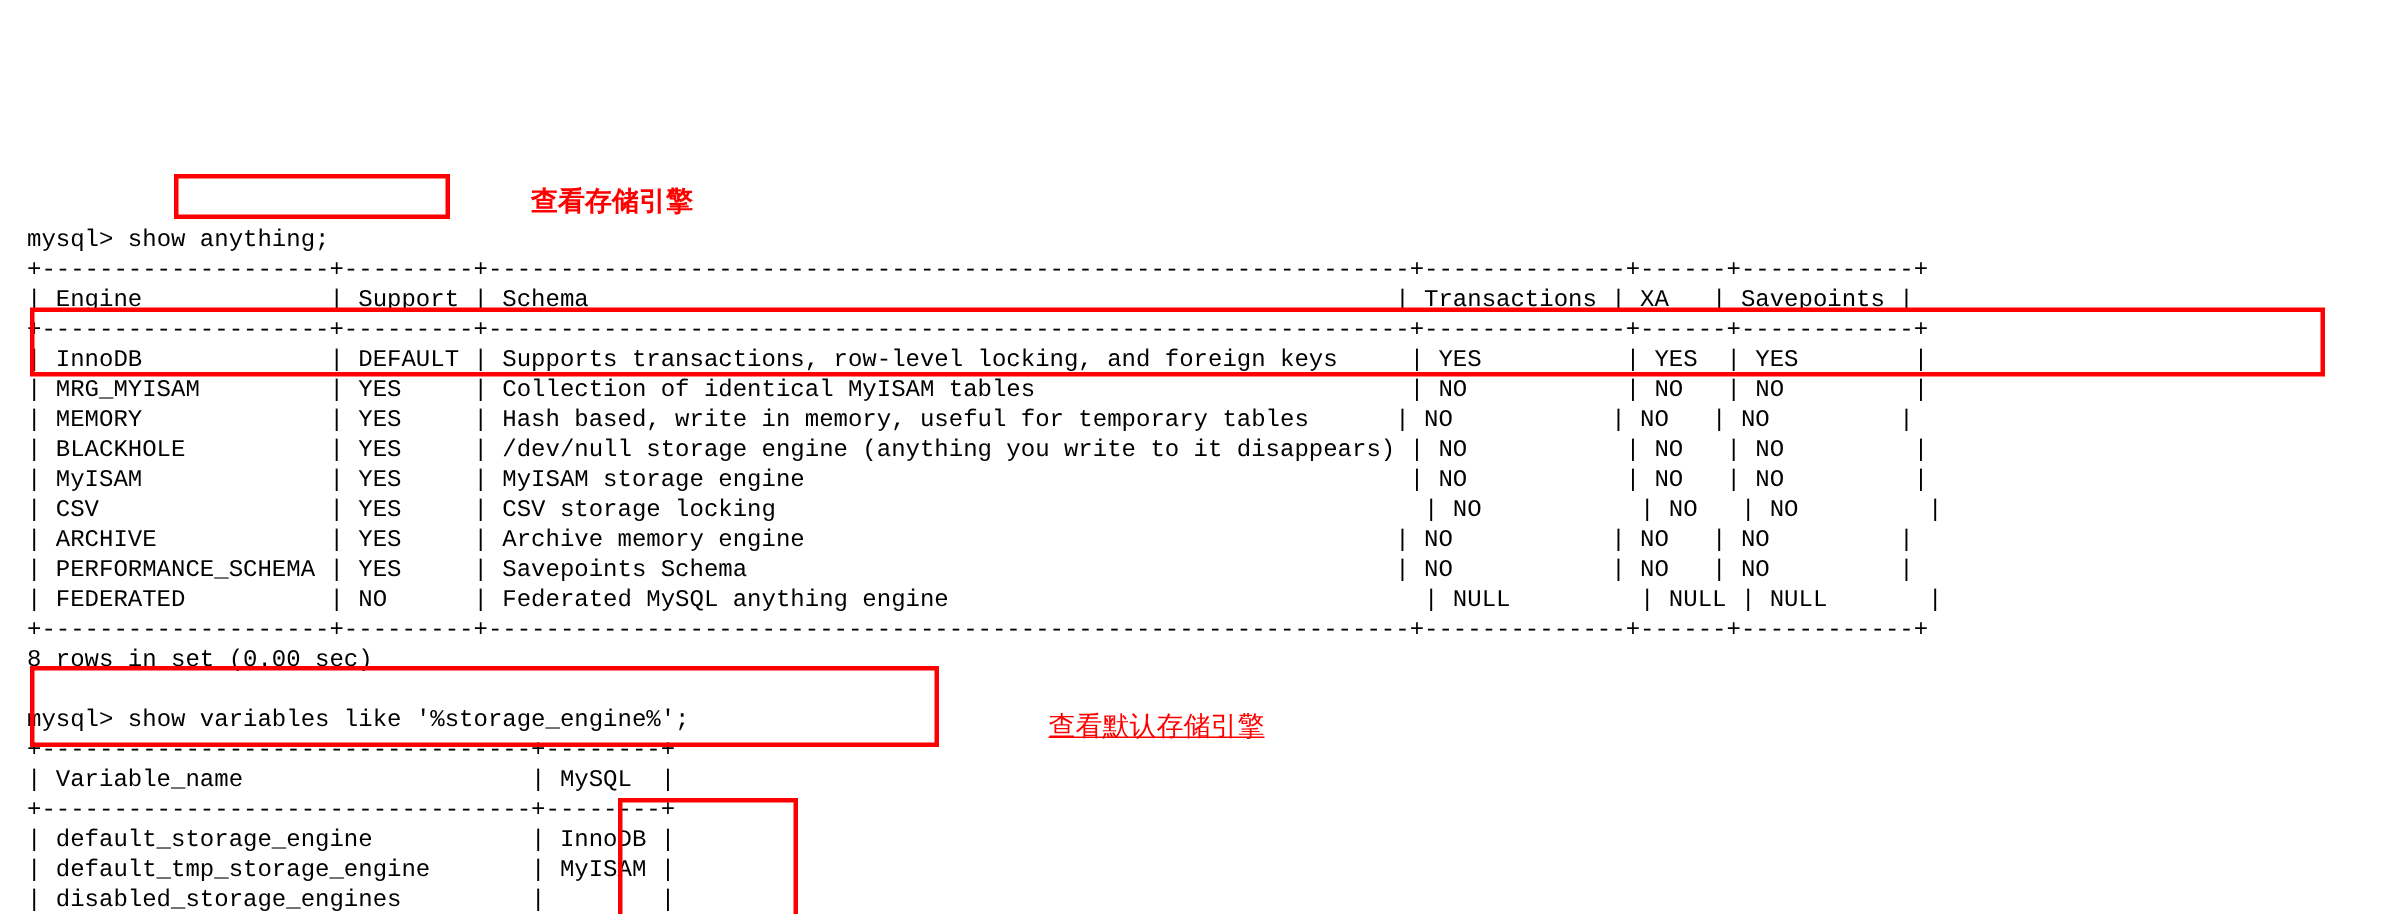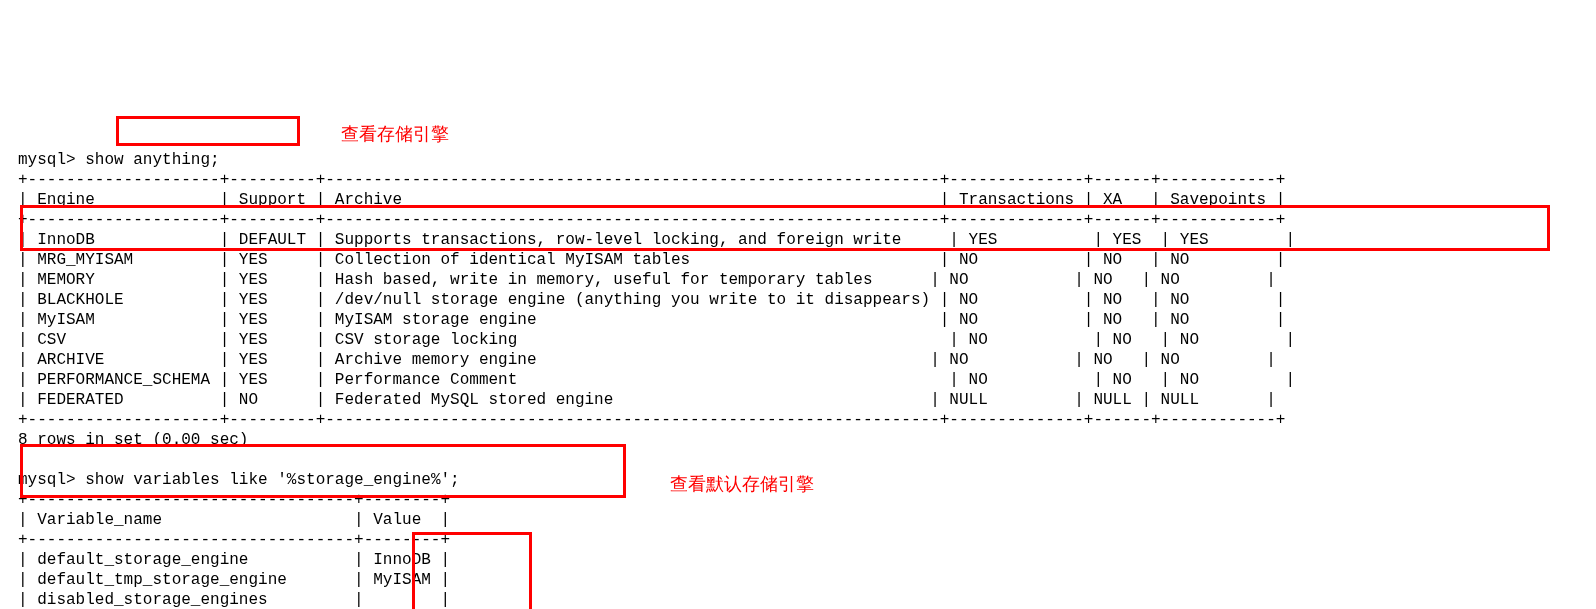--- a/index.html
+++ b/index.html
@@ -32,48 +32,48 @@
   }
 </style>
 </head>
 <body>
 
 
 
 <div class="terminal">
 <span>mysql&gt; </span><span>show anything;</span>
 <span>+--------------------+---------+----------------------------------------------------------------+--------------+------+------------+</span>
-<span>| Engine             | Support | Archive                                                        | Transactions | XA   | Savepoints |</span>
+<span>| Engine             | Support | Schema                                                        | Transactions | XA   | Savepoints |</span>
 <span>+--------------------+---------+----------------------------------------------------------------+--------------+------+------------+</span>
-<span>| InnoDB             | DEFAULT | Supports transactions, row-level locking, and foreign write     | YES          | YES  | YES        |</span>
+<span>| InnoDB             | DEFAULT | Supports transactions, row-level locking, and foreign keys     | YES          | YES  | YES        |</span>
 <span>| MRG_MYISAM         | YES     | Collection of identical MyISAM tables                          | NO           | NO   | NO         |</span>
 <span>| MEMORY             | YES     | Hash based, write in memory, useful for temporary tables      | NO           | NO   | NO         |</span>
 <span>| BLACKHOLE          | YES     | /dev/null storage engine (anything you write to it disappears) | NO           | NO   | NO         |</span>
 <span>| MyISAM             | YES     | MyISAM storage engine                                          | NO           | NO   | NO         |</span>
 <span>| CSV                | YES     | CSV storage locking                                             | NO           | NO   | NO         |</span>
 <span>| ARCHIVE            | YES     | Archive memory engine                                         | NO           | NO   | NO         |</span>
-<span>| PERFORMANCE_SCHEMA | YES     | Performance Comment                                             | NO           | NO   | NO         |</span>
-<span>| FEDERATED          | NO      | Federated MySQL stored engine                                 | NULL         | NULL | NULL       |</span>
+<span>| PERFORMANCE_SCHEMA | YES     | Savepoints Schema                                             | NO           | NO   | NO         |</span>
+<span>| FEDERATED          | NO      | Federated MySQL anything engine                                 | NULL         | NULL | NULL       |</span>
 <span>+--------------------+---------+----------------------------------------------------------------+--------------+------+------------+</span>
 <span>8 rows in set (0.00 sec)</span>
 
 <span>mysql&gt; </span><span>show variables like '%storage_engine%';</span>
 <span>+----------------------------------+--------+</span>
-<span>| Variable_name                    | Value  |</span>
+<span>| Variable_name                    | MySQL  |</span>
 <span>+----------------------------------+--------+</span>
 <span>| default_storage_engine           | InnoDB |</span>
 <span>| default_tmp_storage_engine       | MyISAM |</span>
 <span>| disabled_storage_engines         |        |</span>
 
 
 
 
 
-<div class="annotation" style="left:341px; top:24px;">查看存储引擎</div>
-<div class="annotation" style="left:670px; top:374px;">查看默认存储引擎</div>
+<div class="annotation" style="left:354px; top:24px;font-weight:bold;">查看存储引擎</div>
+<div class="annotation" style="left:699px; top:374px;text-decoration:underline;">查看默认存储引擎</div>
 
 
 <div class="redbox" style="left:116px; top:16px; width:184px; height:30px;"></div>
 <div class="redbox" style="left:20px; top:105px; width:1530px; height:46px;"></div>
 <div class="redbox" style="left:20px; top:344px; width:606px; height:54px;"></div>
 <div class="redbox" style="left:412px; top:432px; width:120px; height:122px;"></div>
 
 
 </div>
 

